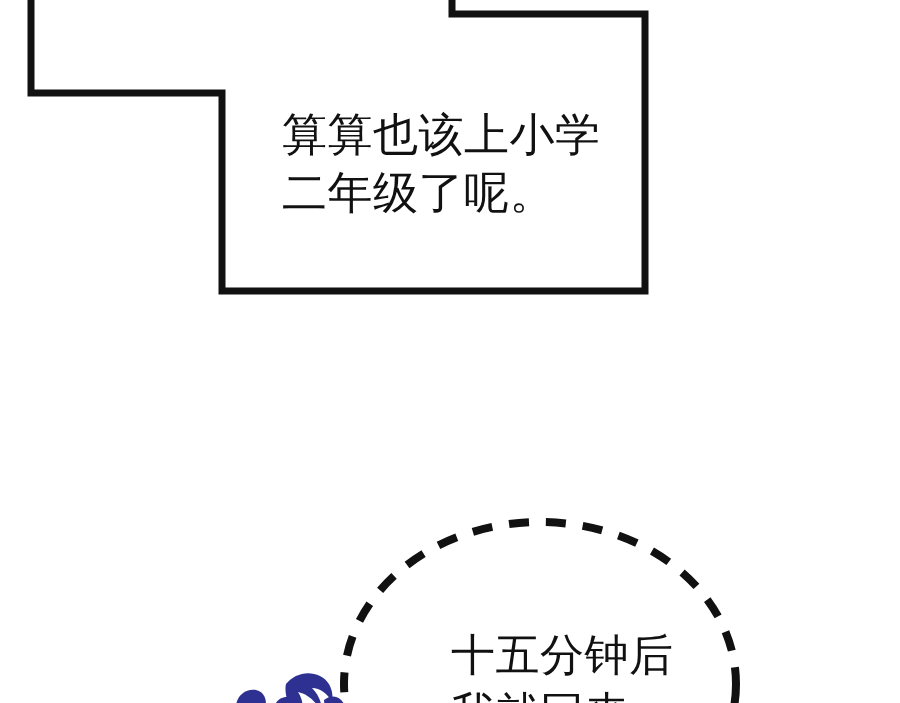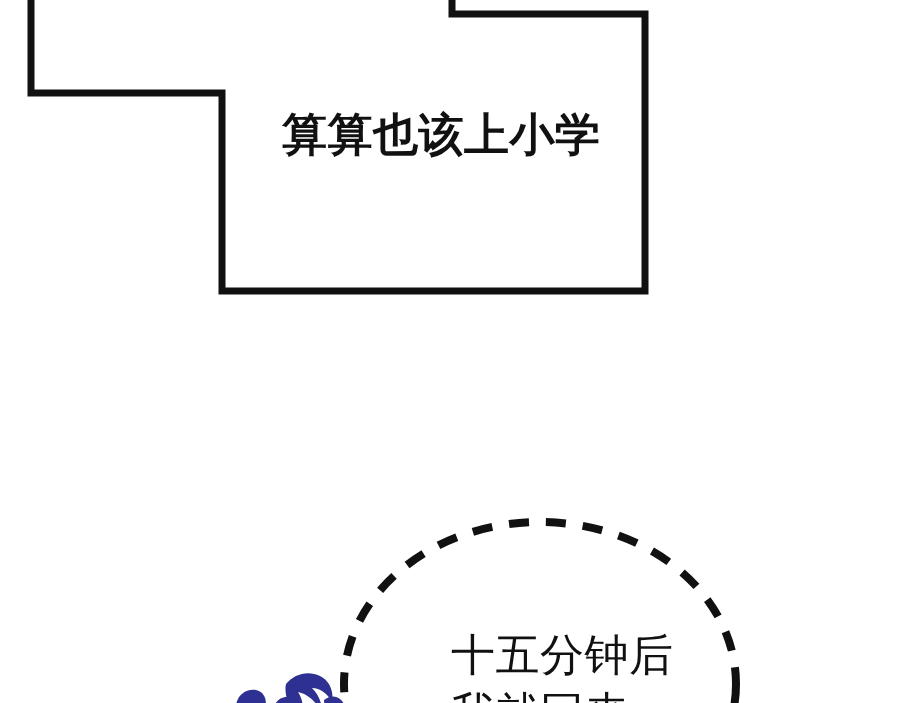--- a/index.html
+++ b/index.html
@@ -53,21 +53,21 @@
 
   .balloon-step-text {
     position: absolute;
     left: 282px;
     top: 106px;
     width: 330px;
     font-size: 45px;
     line-height: 58px;
     letter-spacing: 0.5px;
     color: #111111;
-    font-weight: 700;
+    font-weight: 400;
     font-family: "DejaVu Sans", "Liberation Sans", sans-serif;
   }
   .balloon-step-text .line {
     display: block;
     white-space: nowrap;
   }
 
   
   .balloon-dashed {
     position: absolute;
@@ -131,20 +131,21 @@
                L 198 411
                L 621 411
                L 621 134
                L 428 134
                L 428 -120" fill="#ffffff" stroke="#111111" stroke-width="7" stroke-linejoin="miter" stroke-linecap="butt"></path>
     </svg>
   </div>
 
   <div class="balloon-step-text">
     <span class="line">算算也该上小学</span>
+    <span class="line">二年级了呢。</span>
   </div>
 
   <div class="balloon-dashed">
     <svg viewBox="0 0 416 300" xmlns="http://www.w3.org/2000/svg">
       <ellipse cx="202" cy="172" rx="196" ry="162" fill="#ffffff" stroke="#111111" stroke-width="8" stroke-linecap="butt" stroke-dasharray="20 17"></ellipse>
     </svg>
   </div>
 
   <div class="balloon-dashed-text">
     <span class="line">十五分钟后</span>

